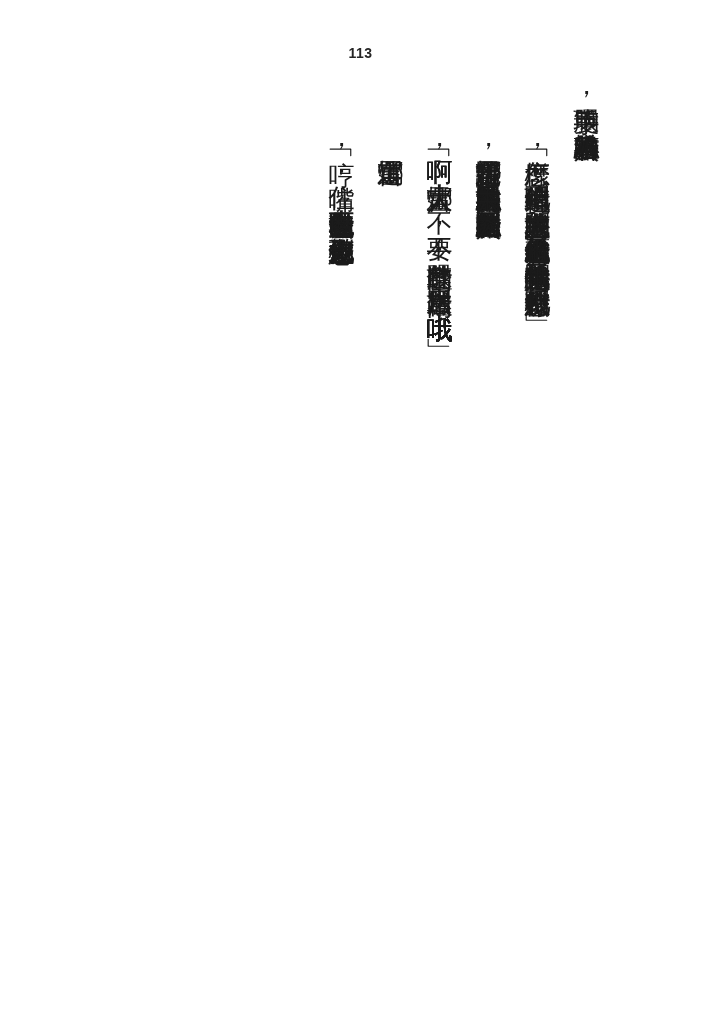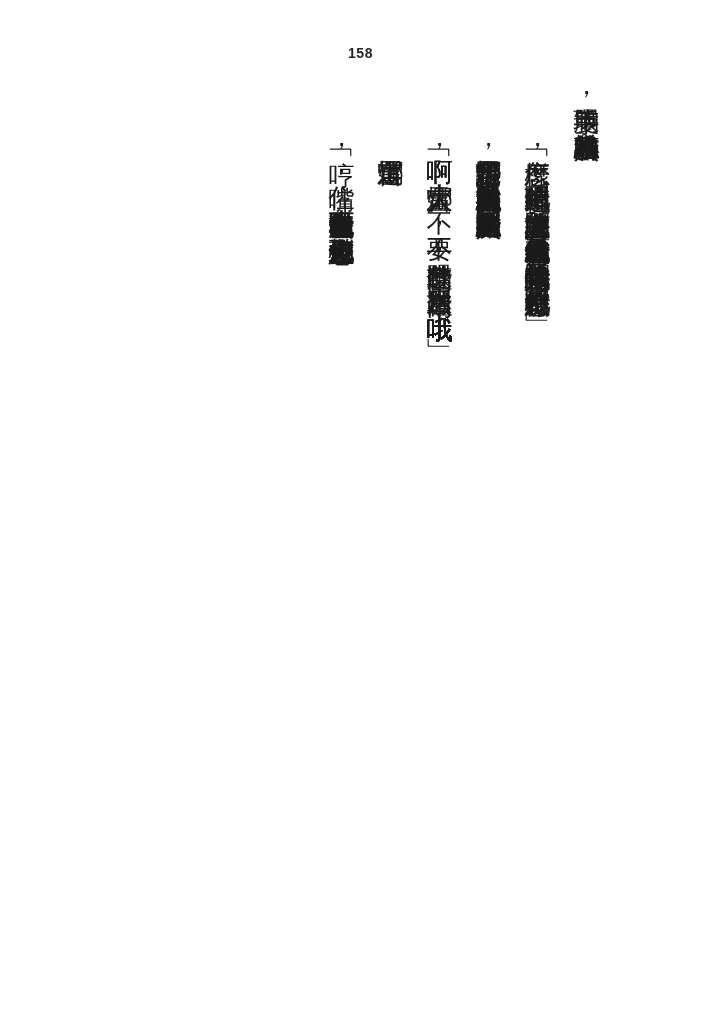--- a/index.html
+++ b/index.html
@@ -46,21 +46,21 @@
   }
   .vtext p.indent {
     text-indent: 2em;
   }
 </style>
 </head>
 <body>
 
 <div class="page">
 
-  <div class="page-number">158</div>
+  <div class="page-number">113</div>
 
   <main class="vtext">
     <p>雙手環胸，看著莉雅絲粉嫩的小穴。</p>
     <p class="indent">「怎麼樣，這裡的環境不錯吧，主人的城堡中有許多的房間，看在你已經成為出色母豬的份上，我特意給你換了這件房間哦，怎麼樣我對你不錯吧。」</p>
     <p class="indent">雷娜蕾說罷抬起腿，將高跟鞋的鞋跟用力的插進了莉雅絲的肉穴中，開始用鞋跟不斷的進出莉雅絲的肉穴。</p>
     <p class="indent">「啊啊啊，雷娜蕾大人！不、不要，高跟鞋什麼的，居然用高跟鞋！哦哦哦哦哦哦哦哦哦！」</p>
     <p class="indent">雷娜蕾罵道</p>
     <p class="indent">「哼，住嘴，區區的母豬也敢對我下命令麼！你大概做夢也沒想到自</p>
   </main>
 

